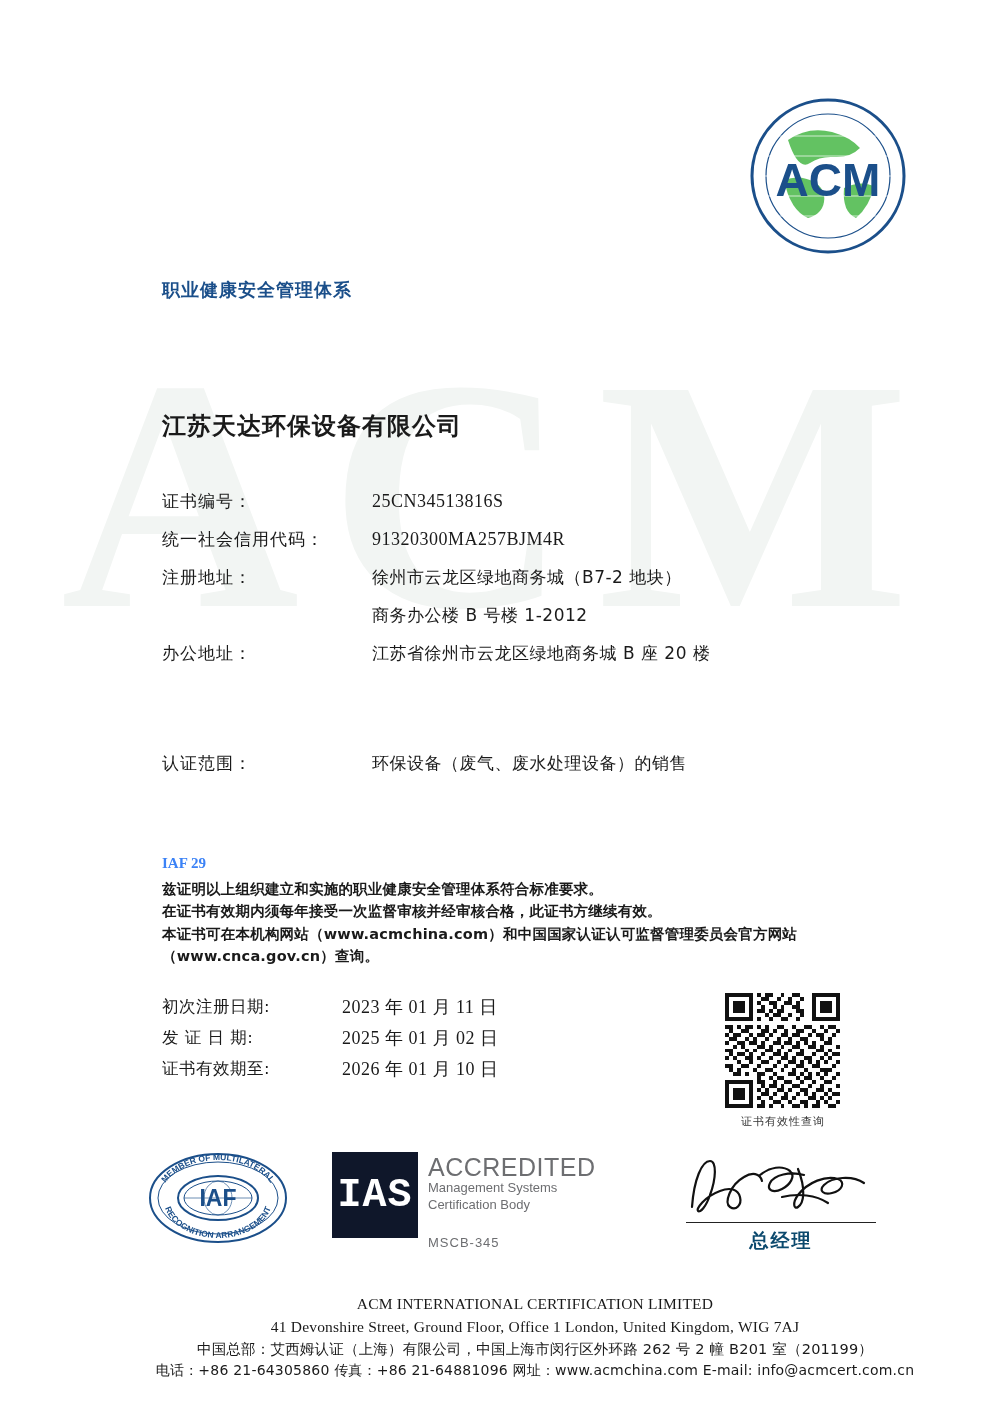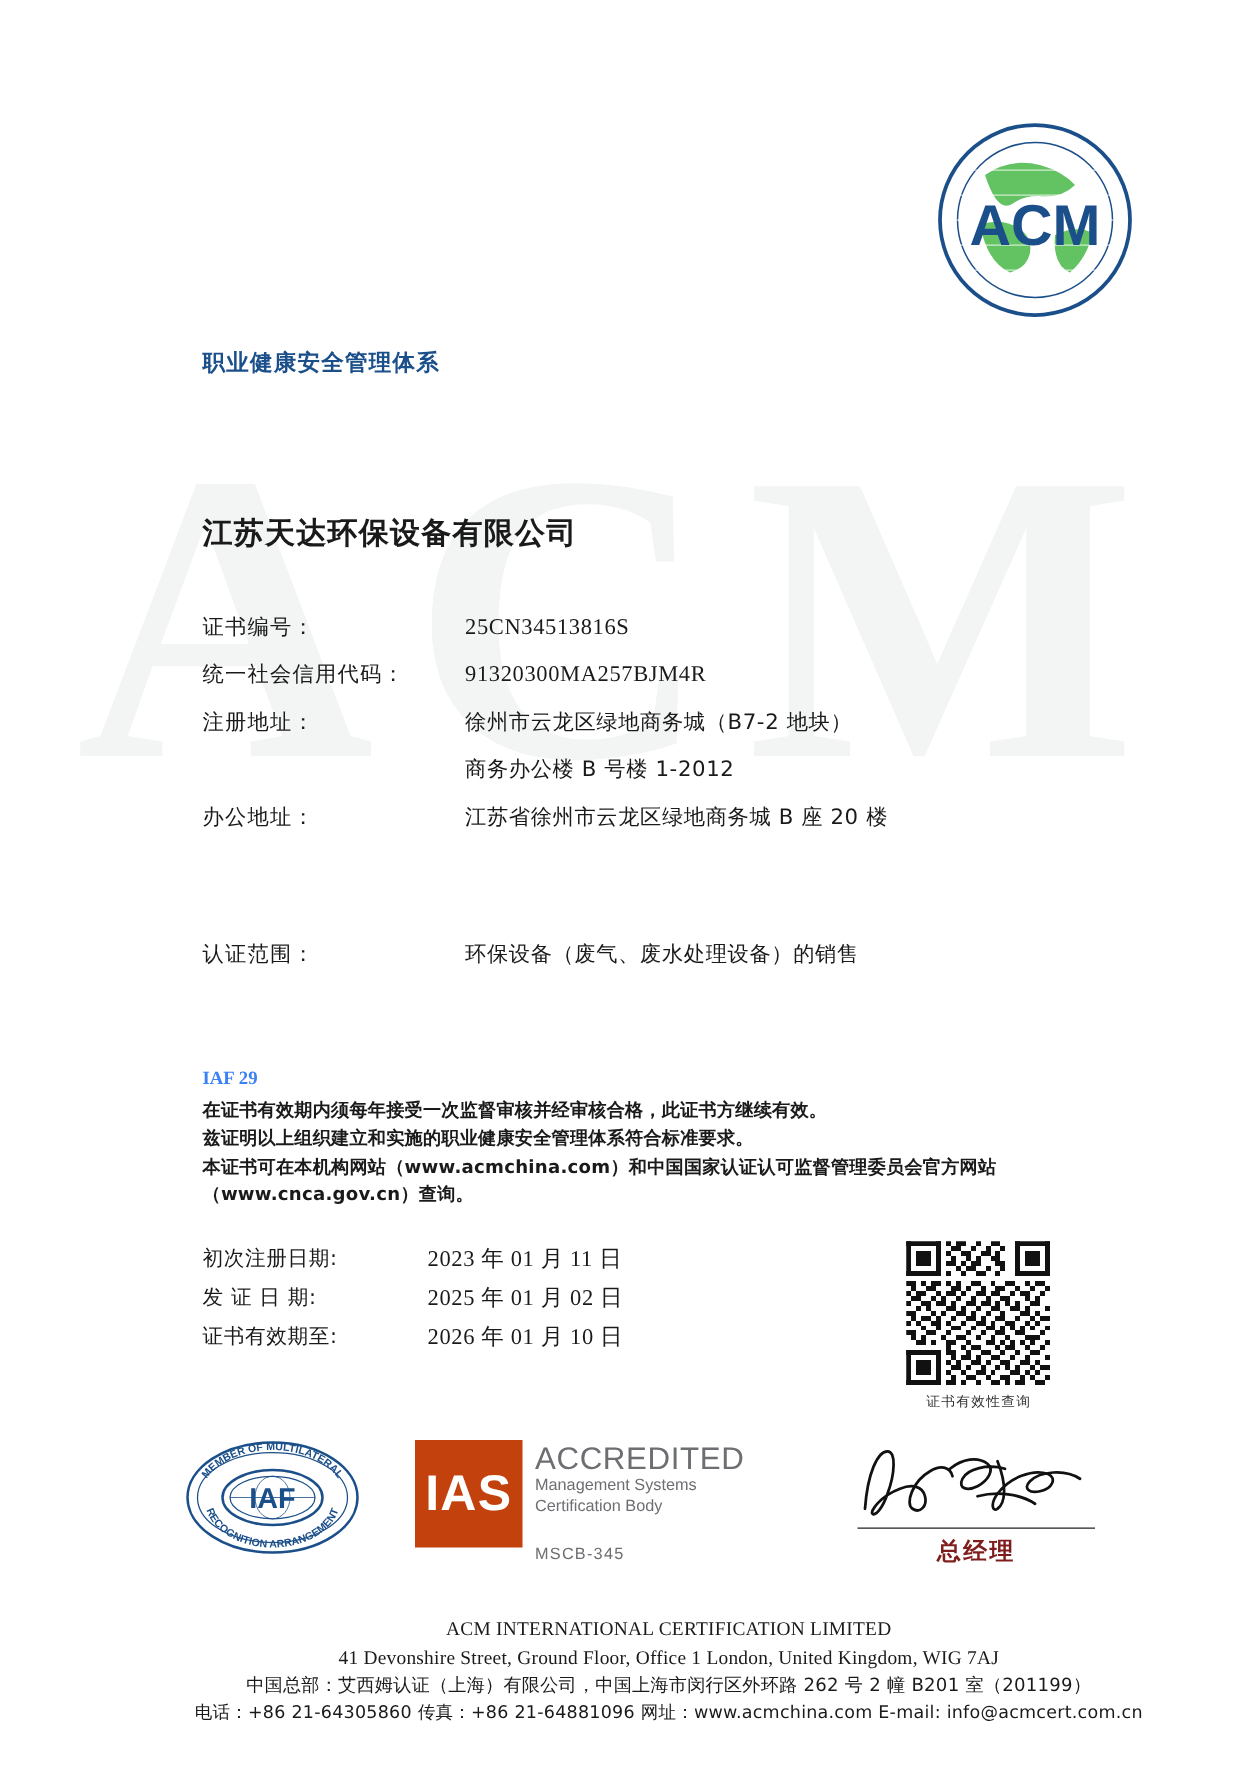--- a/index.html
+++ b/index.html
@@ -200,23 +200,23 @@
   .ias-block {
     position: absolute;
     left: 332px;
     top: 1152px;
     display: flex;
     align-items: stretch;
   }
   .ias-square {
     width: 86px;
     height: 86px;
-    background: #c2410c;
+    background: #0f172a;
     color: #ffffff;
-    font-family: Liberation Sans, sans-serif;
+    font-family: Liberation Mono, monospace;
     font-size: 40px;
     font-weight: bold;
     display: flex;
     align-items: center;
     justify-content: center;
     letter-spacing: 1px;
   }
   .ias-text {
     margin-left: 10px;
     display: flex;
@@ -261,21 +261,21 @@
   }
   .sig-title {
     position: absolute;
     left: 686px;
     top: 1228px;
     width: 190px;
     text-align: center;
     font-family: "DejaVu Sans", sans-serif;
     font-size: 19px;
     font-weight: bold;
-    color: #7f1d1d;
+    color: #0c4a6e;
     letter-spacing: 2px;
   }
 
   .footer {
     position: absolute;
     left: 0;
     top: 1292px;
     width: 1000px;
     text-align: center;
     padding-left: 35px;
@@ -349,22 +349,22 @@
   </div>
 
   <div class="scope">
     <div class="field-label">认证范围：</div>
     <div class="field-value cn">环保设备（废气、废水处理设备）的销售</div>
   </div>
 
   <div class="iaf-code">IAF 29</div>
 
   <div class="statement">
+    <div>兹证明以上组织建立和实施的职业健康安全管理体系符合标准要求。</div>
     <div>在证书有效期内须每年接受一次监督审核并经审核合格，此证书方继续有效。</div>
-    <div>兹证明以上组织建立和实施的职业健康安全管理体系符合标准要求。</div>
     <div>本证书可在本机构网站（www.acmchina.com）和中国国家认证认可监督管理委员会官方网站</div>
     <div>（www.cnca.gov.cn）查询。</div>
   </div>
 
   <div class="dates">
     <div class="date-row">
       <div class="date-label">初次注册日期:</div>
       <div class="date-value">2023 年 01 月 11 日</div>
     </div>
     <div class="date-row">

